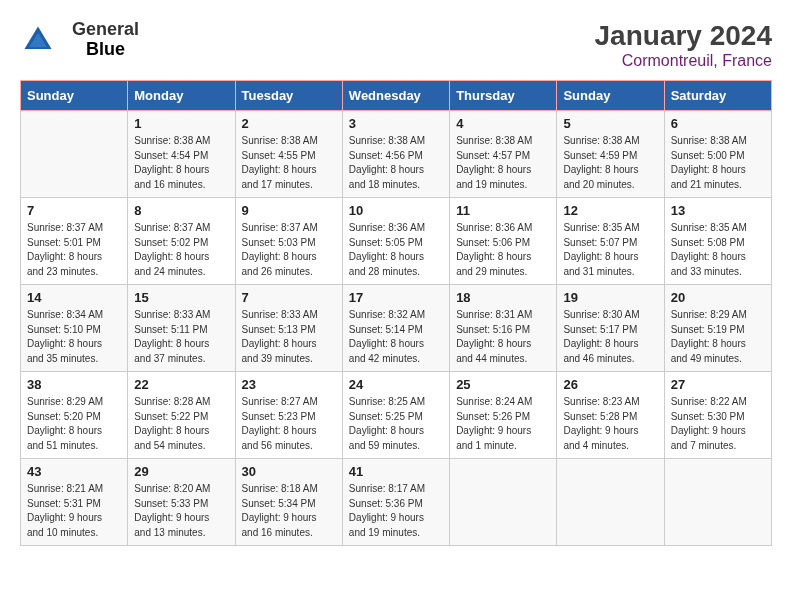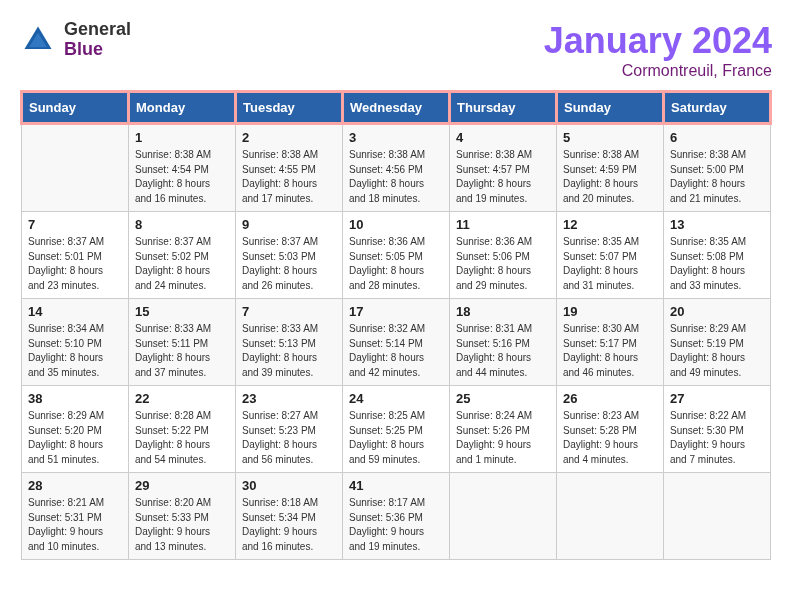--- a/index.html
+++ b/index.html
@@ -12,58 +12,59 @@
     }
     .header {
       display: flex;
       justify-content: space-between;
       align-items: flex-start;
       margin-bottom: 10px;
     }
     .logo {
       display: flex;
       align-items: center;
-      gap: 8px;
+      gap: 16px;
+      text-align: center;
     }
     .logo-text {
       font-size: 18px;
       font-weight: bold;
       color: #333;
       line-height: 1.1;
     }
-    .logo-text .blue { color: #701a75; }
+    .logo-text .blue { color: #000000; }
     .logo-icon {
       width: 36px;
       height: 36px;
     }
     .title-block {
       text-align: right;
     }
     .month-title {
-      font-size: 36px;
-      font-weight: bold;
-      color: #8b5cf6;
+      font-size: 28px;
+      font-weight: bold;
+      color: #404040;
     }
     .subtitle {
       font-size: 16px;
       color: #701a75;
     }
     table {
       width: 100%;
       border-collapse: collapse;
       table-layout: fixed;
     }
     thead tr th {
       background-color: #2962a8;
       color: #fff;
       font-size: 13px;
       font-weight: bold;
       padding: 7px 6px;
       text-align: left;
-      border: 3px solid #fca5a5;
+      border: 1px solid #fca5a5;
     }
     tbody tr td {
       border: 1px solid #ccc;
       vertical-align: top;
       padding: 5px 6px;
       font-size: 11px;
       color: #333;
       height: 85px;
     }
     .day-number {
@@ -231,21 +232,21 @@
           <div class="day-number">26</div>
           <div class="day-info">Sunrise: 8:23 AM<br>Sunset: 5:28 PM<br>Daylight: 9 hours and 4 minutes.</div>
         </td>
         <td>
           <div class="day-number">27</div>
           <div class="day-info">Sunrise: 8:22 AM<br>Sunset: 5:30 PM<br>Daylight: 9 hours and 7 minutes.</div>
         </td>
       </tr>
       <tr>
         <td>
-          <div class="day-number">28</div>
+          <div class="day-number">43</div>
           <div class="day-info">Sunrise: 8:21 AM<br>Sunset: 5:31 PM<br>Daylight: 9 hours and 10 minutes.</div>
         </td>
         <td>
           <div class="day-number">29</div>
           <div class="day-info">Sunrise: 8:20 AM<br>Sunset: 5:33 PM<br>Daylight: 9 hours and 13 minutes.</div>
         </td>
         <td>
           <div class="day-number">30</div>
           <div class="day-info">Sunrise: 8:18 AM<br>Sunset: 5:34 PM<br>Daylight: 9 hours and 16 minutes.</div>
         </td>

